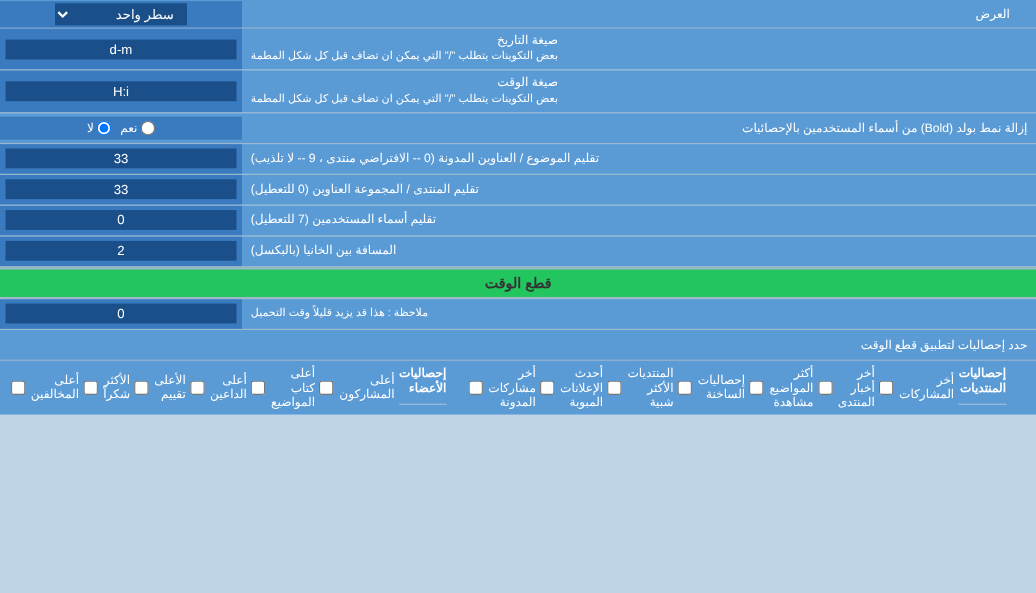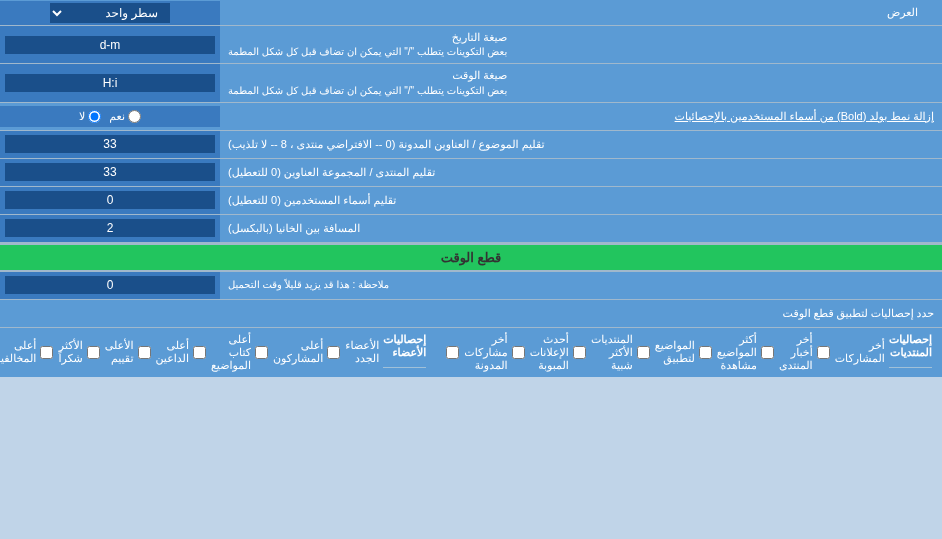--- a/index.html
+++ b/index.html
@@ -115,21 +115,20 @@
       border-bottom: 1px solid #a0b8cc;
       min-height: 28px;
     }
 
     .radio-row .label-part {
       flex: 1;
       color: #fff;
       padding: 4px 8px;
       text-align: right;
       font-size: 11px;
-      text-decoration: underline;
     }
 
     .radio-row .radios-part {
       width: 220px;
       background: #3a7abf;
       display: flex;
       align-items: center;
       justify-content: center;
       gap: 8px;
       padding: 4px;
@@ -246,35 +245,35 @@
         <span>نعم</span>
       </label>
       <label>
         <input type="radio" name="bold" value="no" checked="" style="">
         <span>لا</span>
       </label>
     </div>
   </div>
 
   <div class="row">
-    <div class="row-label">تقليم الموضوع / العناوين المدونة (0 -- الافتراضي منتدى ، 8 -- لا تلذيب)</div>
+    <div class="row-label">تقليم الموضوع / العناوين المدونة (0 -- الافتراضي منتدى ، 9 -- لا تلذيب)</div>
     <div class="row-input">
       <input type="text" value="33" style="">
     </div>
   </div>
 
   <div class="row">
     <div class="row-label">تقليم المنتدى / المجموعة العناوين (0 للتعطيل)</div>
     <div class="row-input">
       <input type="text" value="33" style="">
     </div>
   </div>
 
   <div class="row">
-    <div class="row-label">تقليم أسماء المستخدمين (0 للتعطيل)</div>
+    <div class="row-label">تقليم أسماء المستخدمين (7 للتعطيل)</div>
     <div class="row-input">
       <input type="text" value="0" style="">
     </div>
   </div>
 
   <div class="row">
     <div class="row-label">المسافة بين الخانيا (بالبكسل)</div>
     <div class="row-input">
       <input type="text" value="2" style="">
     </div>
@@ -311,44 +310,40 @@
       </div>
       <div class="checkbox-item">
         <span>أخر أخبار المنتدى</span>
         <input type="checkbox" style="">
       </div>
       <div class="checkbox-item">
         <span>أكثر المواضيع مشاهدة</span>
         <input type="checkbox" style="">
       </div>
       <div class="checkbox-item">
-        <span>المواضيع لتطبيق</span>
+        <span>إحصاليات الساخنة</span>
         <input type="checkbox" style="">
       </div>
       <div class="checkbox-item">
         <span>المنتديات الأكثر شبية</span>
         <input type="checkbox" style="">
       </div>
       <div class="checkbox-item">
         <span>أحدث الإعلانات المبوبة</span>
         <input type="checkbox" style="">
       </div>
       <div class="checkbox-item">
         <span>أخر مشاركات المدونة</span>
         <input type="checkbox" style="">
       </div>
     </div>
 
     <div class="checkbox-col">
       <div class="col-header">إحصاليات الأعضاء</div>
       <div class="checkbox-item">
-        <span>الأعضاء الجدد</span>
-        <input type="checkbox" style="">
-      </div>
-      <div class="checkbox-item">
         <span>أعلى المشاركون</span>
         <input type="checkbox" style="">
       </div>
       <div class="checkbox-item">
         <span>أعلى كتاب المواضيع</span>
         <input type="checkbox" style="">
       </div>
       <div class="checkbox-item">
         <span>أعلى الداعين</span>
         <input type="checkbox" style="">

